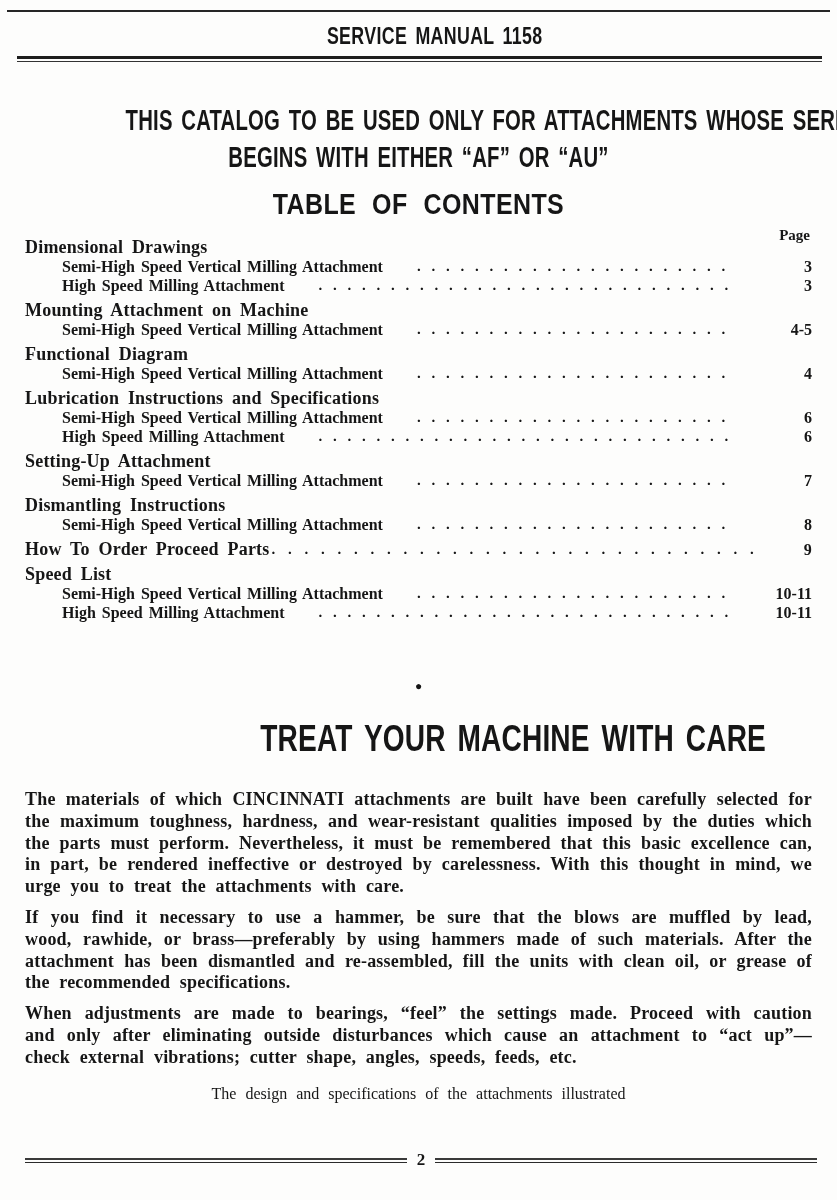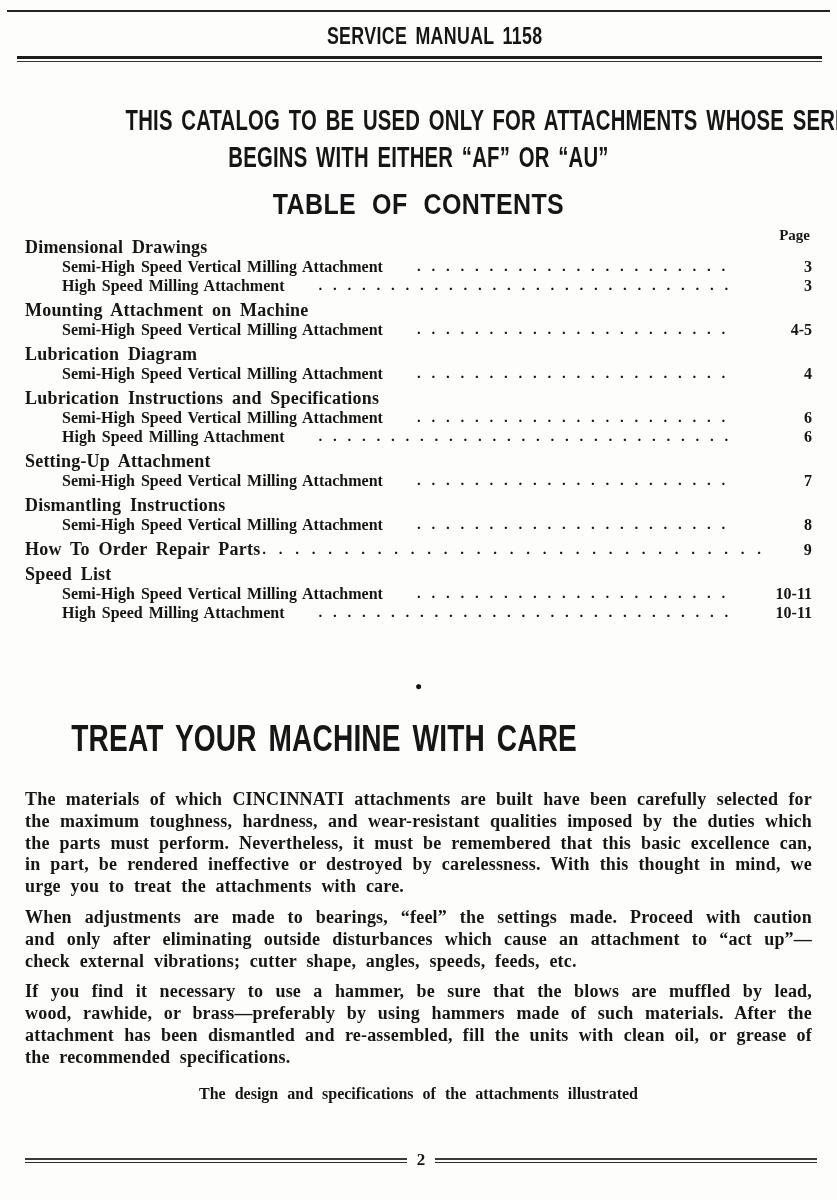--- a/index.html
+++ b/index.html
@@ -47,31 +47,31 @@
   .t-dots::after{
     content:". . . . . . . . . . . . . . . . . . . . . . . . . . . . . . . . . . . . . . . . . . . . . . . . . . . . . . . . . . . . . . . . . . . . . . . . . . . . . . . .";
     letter-spacing:2.5px;
   }
   .t-page{min-width:46px;text-align:right;font-size:16px;font-weight:700;}
 
   
   .bullet-sep{margin-top:58px;text-align:center;font-size:12px;line-height:12px;color:#141414;}
 
   
-  .care-title-wrap{margin-top:26px;text-align:left;line-height:42px;}
+  .care-title-wrap{margin-top:26px;text-align:right;line-height:42px;}
   .care-title-wrap .cond{font-size:36px;word-spacing:5px;letter-spacing:.2px;transform:scaleX(.78);}
   .body-text{margin:22px 25px 0 25px;}
   .body-text p{
     margin:0 0 9px 0;
     font-size:18px;font-weight:700;line-height:21.8px;
     text-align:justify;word-spacing:5px;letter-spacing:.2px;
   }
 
   
-  .footnote{margin-top:14px;text-align:center;font-weight:700;font-size:16px;line-height:21.5px;word-spacing:5px;}
+  .footnote{margin-top:14px;text-align:center;font-weight:400;font-size:16px;line-height:21.5px;word-spacing:5px;}
 
   
   .footer{position:absolute;top:1153px;left:25px;right:20px;display:flex;align-items:center;}
   .f-rule{flex:1;height:2px;border-top:2px solid #3a3a3a;border-bottom:1px solid #2b2b2b;}
   .f-page{padding:0 10px;font-weight:700;font-size:17px;line-height:14px;}
 </style>
 </head>
 <body>
 
 <div class="page">
@@ -112,21 +112,21 @@
         <div class="toc-row section">
     <span class="t-label">Mounting Attachment on Machine</span>
 
   </div>
         <div class="toc-row entry">
     <span class="t-label">Semi-High Speed Vertical Milling Attachment</span>
     <span class="t-dots"></span>
     <span class="t-page">4-5</span>
   </div>
         <div class="toc-row section">
-    <span class="t-label">Lubrication Diagram</span>
+    <span class="t-label">Functional Diagram</span>
 
   </div>
         <div class="toc-row entry">
     <span class="t-label">Semi-High Speed Vertical Milling Attachment</span>
     <span class="t-dots"></span>
     <span class="t-page">4</span>
   </div>
         <div class="toc-row section">
     <span class="t-label">Lubrication Instructions and Specifications</span>
 
@@ -153,21 +153,21 @@
         <div class="toc-row section">
     <span class="t-label">Dismantling Instructions</span>
 
   </div>
         <div class="toc-row entry">
     <span class="t-label">Semi-High Speed Vertical Milling Attachment</span>
     <span class="t-dots"></span>
     <span class="t-page">8</span>
   </div>
         <div class="toc-row section">
-    <span class="t-label">How To Order Repair Parts</span>
+    <span class="t-label">How To Order Proceed Parts</span>
     <span class="t-dots"></span>
     <span class="t-page">9</span>
   </div>
         <div class="toc-row section">
     <span class="t-label">Speed List</span>
 
   </div>
         <div class="toc-row entry">
     <span class="t-label">Semi-High Speed Vertical Milling Attachment</span>
     <span class="t-dots"></span>
@@ -182,22 +182,22 @@
   </div>
 
   <div class="bullet-sep">●</div>
 
   <div class="care-title-wrap">
     <span class="cond">TREAT YOUR MACHINE WITH CARE</span>
   </div>
 
   <div class="body-text" id="paragraphs">
       <p>The materials of which CINCINNATI attachments are built have been carefully selected for the maximum toughness, hardness, and wear-resistant qualities imposed by the duties which the parts must perform.  Nevertheless, it must be remembered that this basic excellence can, in part, be rendered ineffective or destroyed by carelessness.  With this thought in mind, we urge you to treat the attachments with care.</p>
+      <p>If you find it necessary to use a hammer, be sure that the blows are muffled by lead, wood, rawhide, or brass—preferably by using hammers made of such materials.  After the attachment has been dismantled and re-assembled, fill the units with clean oil, or grease of the recommended specifications.</p>
       <p>When adjustments are made to bearings, “feel” the settings made.  Proceed with caution and only after eliminating outside disturbances which cause an attachment to “act up”—check external vibrations; cutter shape, angles, speeds, feeds, etc.</p>
-      <p>If you find it necessary to use a hammer, be sure that the blows are muffled by lead, wood, rawhide, or brass—preferably by using hammers made of such materials.  After the attachment has been dismantled and re-assembled, fill the units with clean oil, or grease of the recommended specifications.</p>
     </div>
 
   <div class="footnote">
     <div>The design and specifications of the attachments illustrated</div>
   </div>
 
   <div class="footer">
     <div class="f-rule"></div>
     <div class="f-page">2</div>
     <div class="f-rule"></div>

